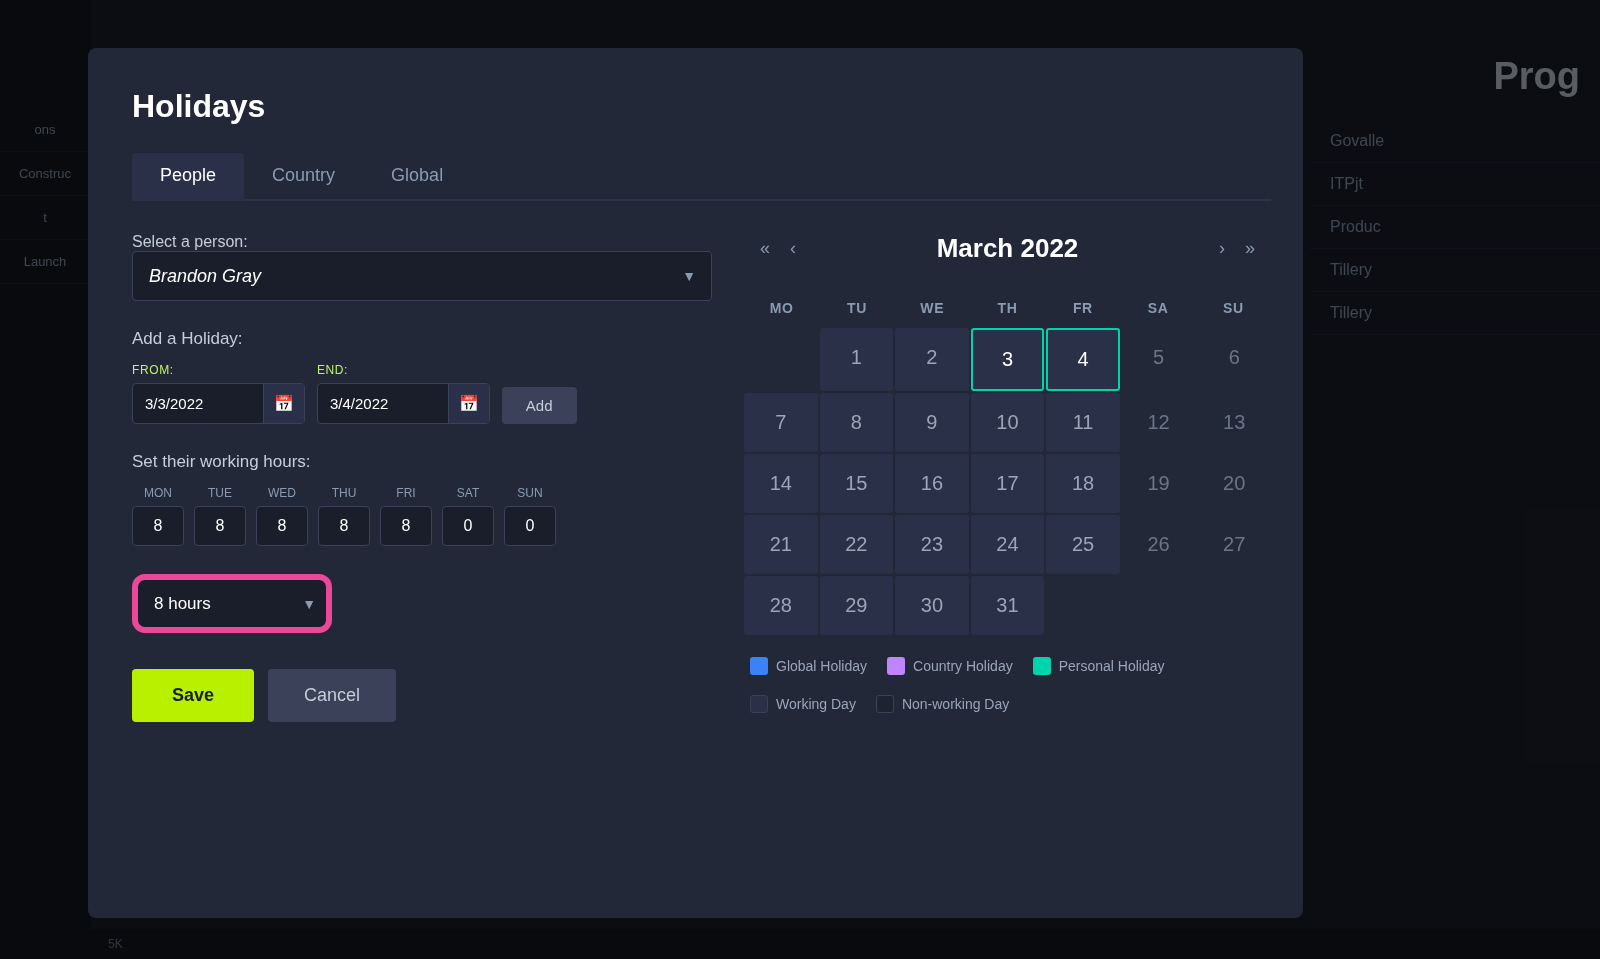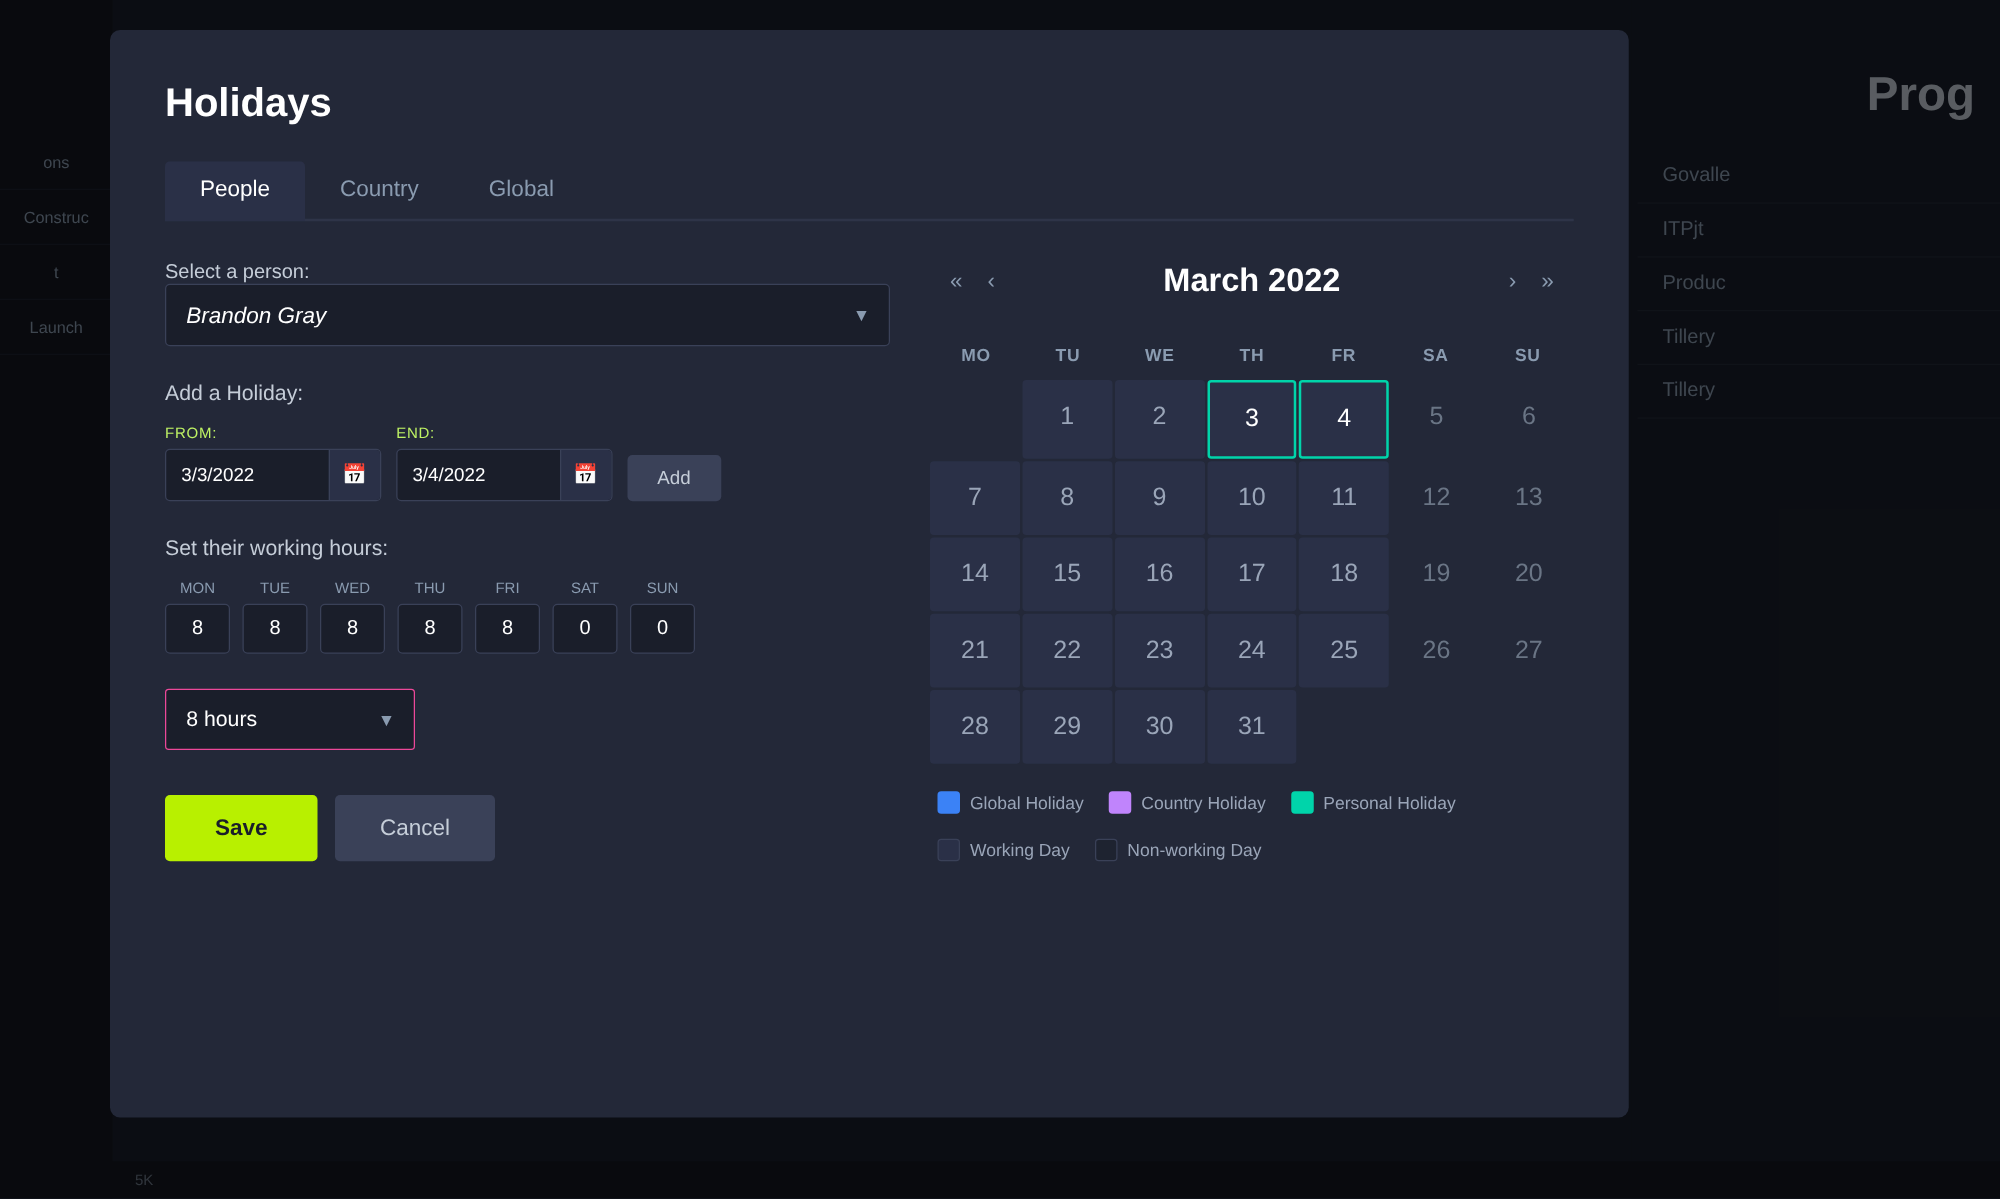--- a/index.html
+++ b/index.html
@@ -83,28 +83,28 @@
       top: 0; left: 0;
       width: 1600px;
       height: 959px;
       background: rgba(0,0,0,0.55);
       z-index: 5;
     }
 
     
     .modal {
       position: absolute;
-      top: 24px;
+      top: 48px;
       left: 88px;
       width: 1215px;
       height: 870px;
       background: #232838;
       border-radius: 8px;
       z-index: 10;
-      padding: 40px 44px 36px 44px;
+      padding: 40px 32px 36px 44px;
     }
 
     .modal-title {
       font-size: 32px;
       font-weight: 700;
       color: #ffffff;
       margin-bottom: 28px;
     }
 
     
@@ -278,22 +278,22 @@
     
     .hours-select-wrapper {
       position: relative;
       width: 200px;
       margin-bottom: 36px;
     }
 
     .hours-select {
       width: 100%;
       background: #1a1e2a;
-      border: 1px solid #ec4899;
-      border-radius: 3px;
+      border: 6px solid #ec4899;
+      border-radius: 13px;
       padding: 14px 44px 14px 16px;
       color: #ffffff;
       font-size: 17px;
       appearance: none;
       cursor: pointer;
     }
 
     
     .action-buttons {
       display: flex;

